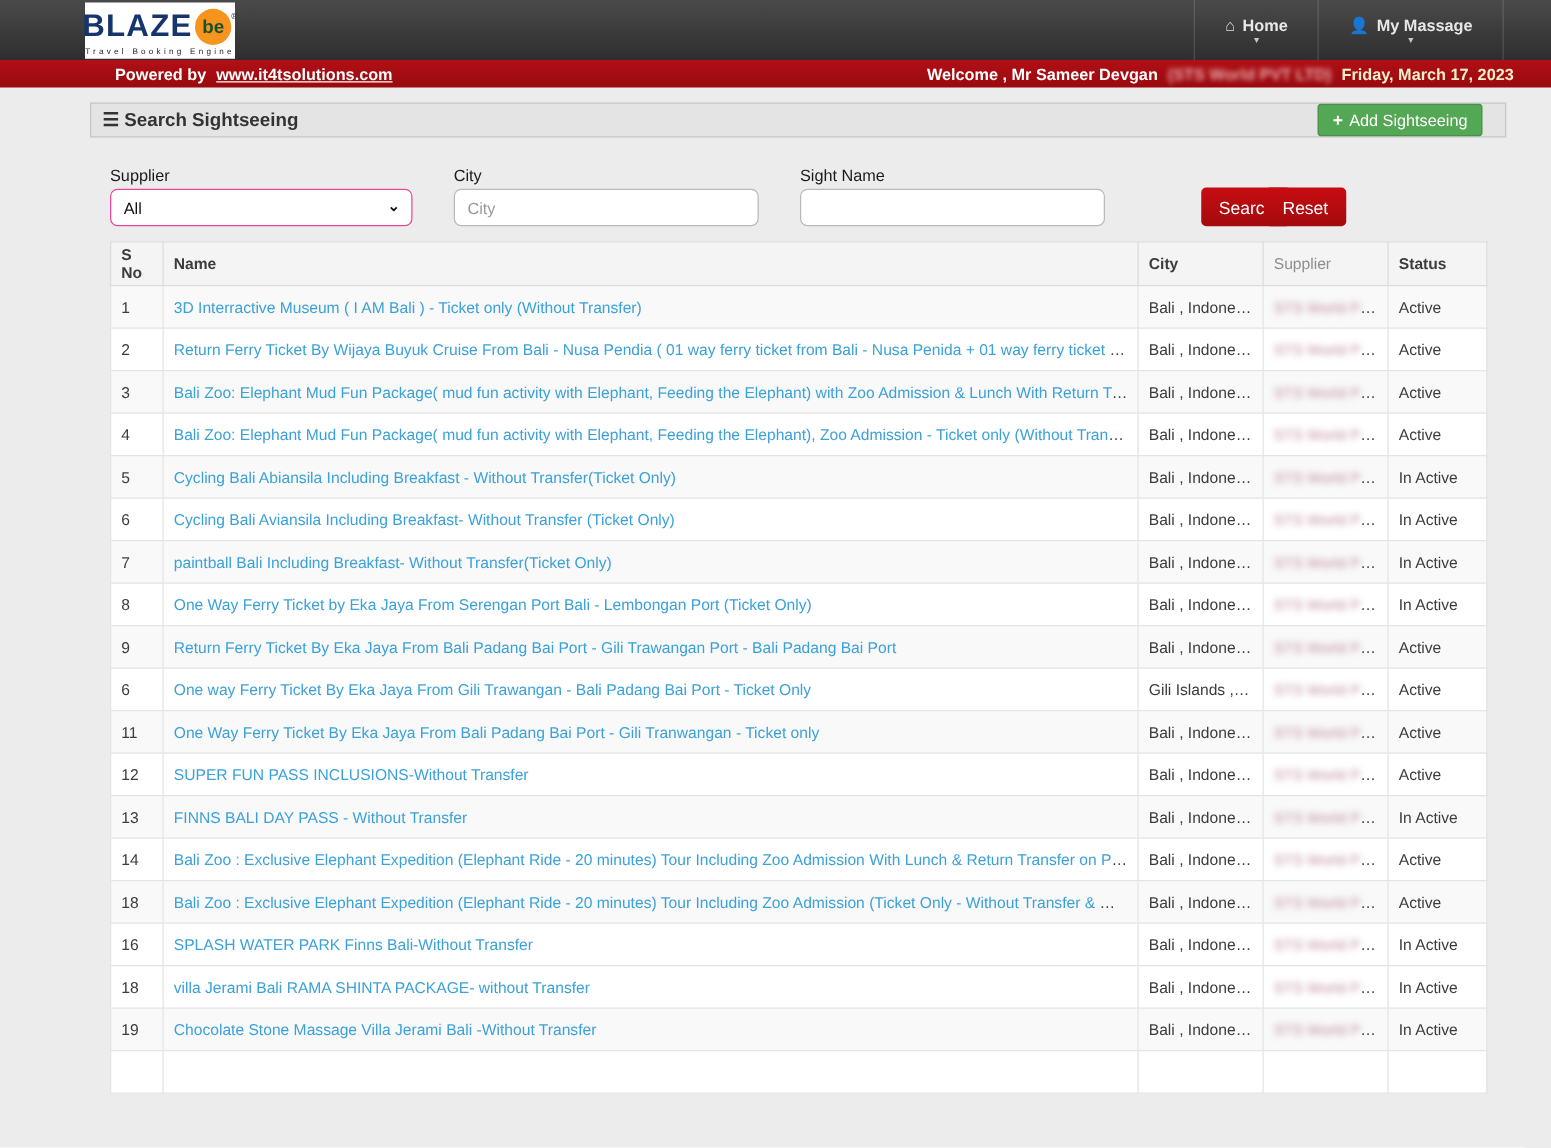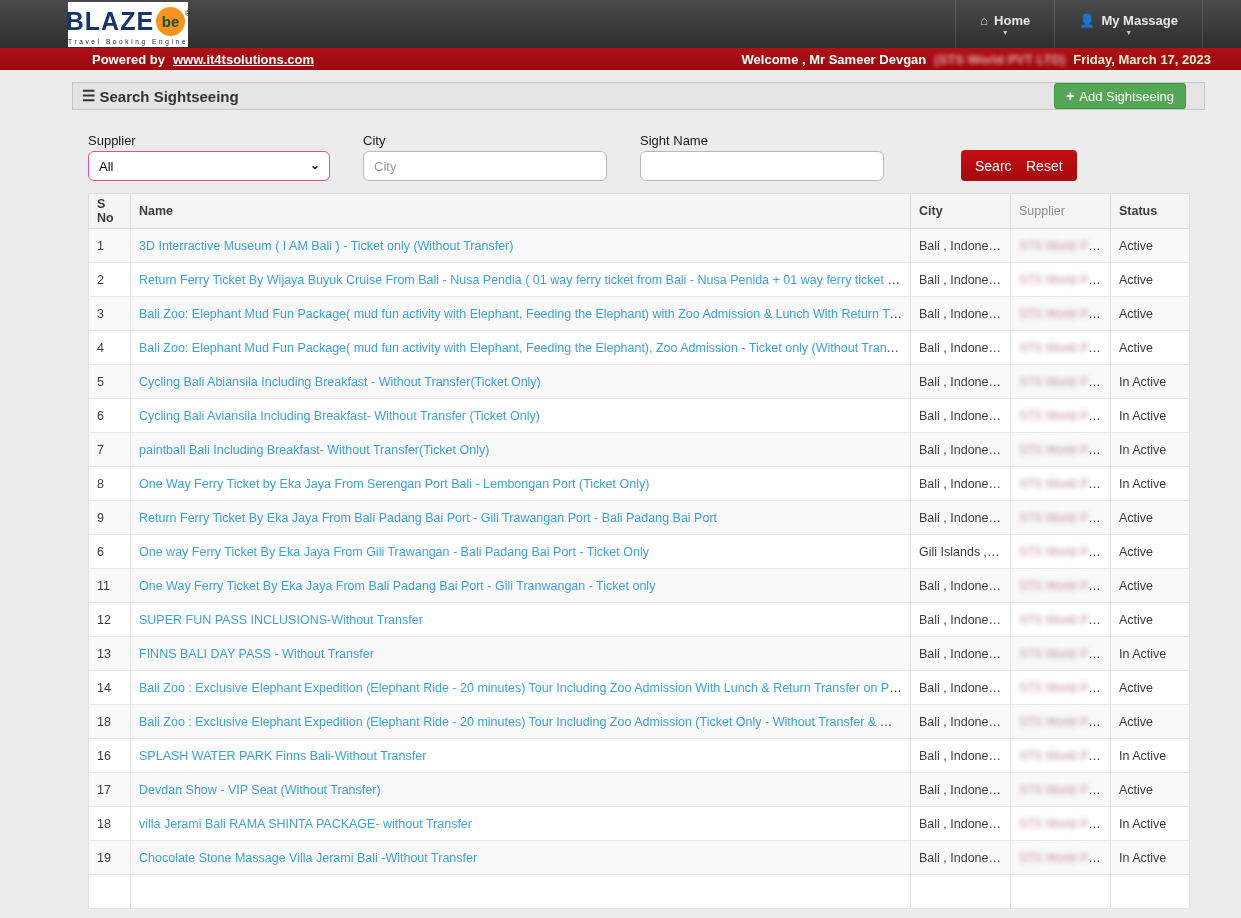--- a/index.html
+++ b/index.html
@@ -311,27 +311,20 @@
           <td><span class="blur-supplier">STS World Pvt L...</span></td>
           <td>Active</td>
         </tr>
         <tr>
           <td>16</td>
           <td><a class="name-link">SPLASH WATER PARK Finns Bali-Without Transfer</a></td>
           <td>Bali , Indonesia</td>
           <td><span class="blur-supplier">STS World Pvt L...</span></td>
           <td>In Active</td>
         </tr>
-        <tr class="stripe">
-          <td>17</td>
-          <td><a class="name-link">Devdan Show - VIP Seat (Without Transfer)</a></td>
-          <td>Bali , Indonesia</td>
-          <td><span class="blur-supplier">STS World Pvt L...</span></td>
-          <td>Active</td>
-        </tr>
         <tr>
           <td>18</td>
           <td><a class="name-link">villa Jerami Bali RAMA SHINTA PACKAGE- without Transfer</a></td>
           <td>Bali , Indonesia</td>
           <td><span class="blur-supplier">STS World Pvt L...</span></td>
           <td>In Active</td>
         </tr>
         <tr class="stripe">
           <td>19</td>
           <td><a class="name-link">Chocolate Stone Massage Villa Jerami Bali -Without Transfer</a></td>

